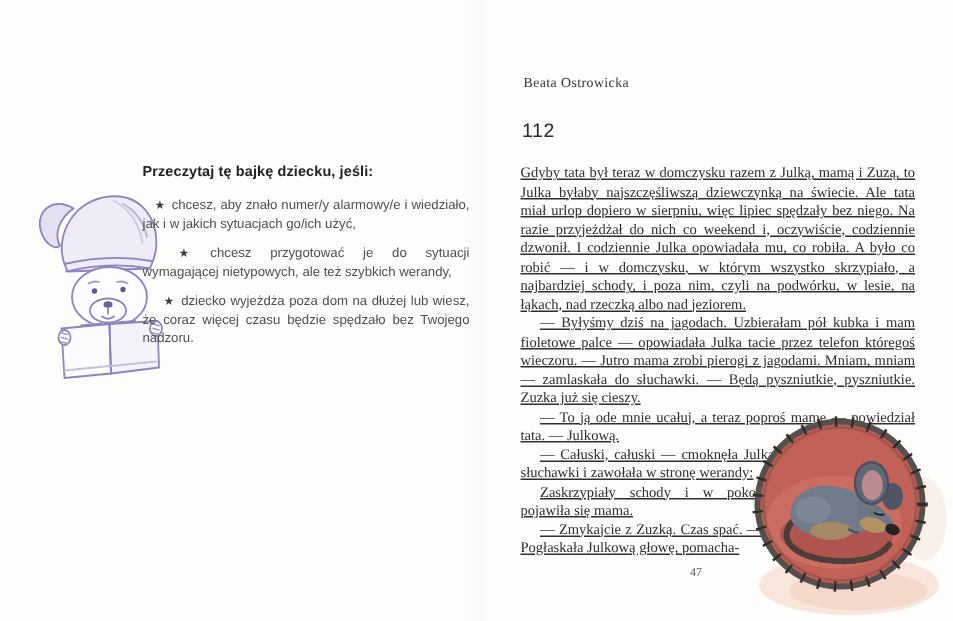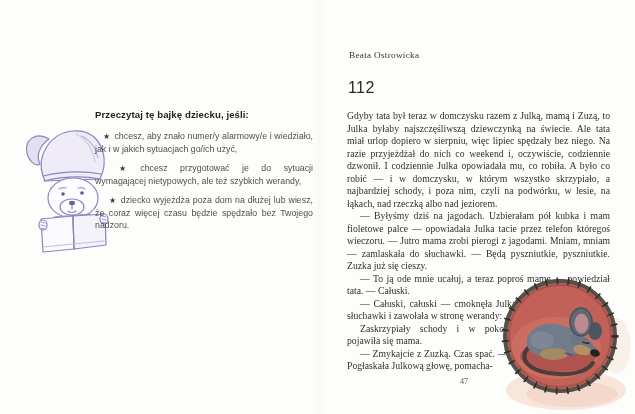--- a/index.html
+++ b/index.html
@@ -26,26 +26,26 @@
   .ind-2{text-indent:24px;}
   .ind-3{text-indent:14px;}
 
   
   .right-author{
     position:absolute;left:349px;top:50px;
     font-family:"Liberation Serif",serif;font-size:9.2px;color:#38332e;letter-spacing:.3px;
   }
   .right-chapter{
     position:absolute;left:348px;top:79px;
-    font-size:16px;color:#2b2826;letter-spacing:.4px;font-weight:500;
+    font-size:13px;color:#2b2826;letter-spacing:.4px;font-weight:500;
   }
   .body-text{
     position:absolute;left:347px;top:110px;width:263px;
     font-family:"Liberation Serif",serif;font-size:9.7px;line-height:12.5px;
-    color:#322e2a;text-align:justify;
+    color:#322e2a;text-align:justify;text-decoration:underline;
   }
   .body-text p{margin:0;}
   .body-text p.indent{text-indent:13px;}
   .wrap-spacer{
     float:right;width:118px;height:118px;margin-right:-6px;
     shape-outside:circle(52% at 62% 50%);
   }
   .mouse-illustration{position:absolute;left:496px;top:274px;width:138px;height:140px;}
   .page-number{
     position:absolute;left:460px;top:377px;
@@ -112,21 +112,21 @@
 
   <div>
 
     <div class="right-author">Beata Ostrowicka</div>
 
     <div class="right-chapter">112</div>
 
     <div class="body-text">
       <p>Gdyby tata był teraz w domczysku razem z Julką, mamą i Zuzą, to Julka byłaby najszczęśliwszą dziewczynką na świecie. Ale tata miał urlop dopiero w sierpniu, więc lipiec spędzały bez niego. Na razie przyjeżdżał do nich co weekend i, oczywiście, codziennie dzwonił. I codziennie Julka opowiadała mu, co robiła. A było co robić — i w domczysku, w którym wszystko skrzypiało, a najbardziej schody, i poza nim, czyli na podwórku, w lesie, na łąkach, nad rzeczką albo nad jeziorem.</p>
       <p class="indent">— Byłyśmy dziś na jagodach. Uzbierałam pół kubka i mam fioletowe palce — opowiadała Julka tacie przez telefon któregoś wieczoru. — Jutro mama zrobi pierogi z jagodami. Mniam, mniam — zamlaskała do słuchawki. — Będą pyszniutkie, pyszniutkie. Zuzka już się cieszy.</p>
-      <p class="indent">— To ją ode mnie ucałuj, a teraz poproś mamę — powiedział tata. — Całuski.</p>
+      <p class="indent">— To ją ode mnie ucałuj, a teraz poproś mamę — powiedział tata. — Julkową.</p>
       <div class="wrap-spacer"></div>
       <p class="indent">— Całuski, całuski — cmoknęła Julka do słuchawki i zawołała w stronę werandy:</p>
       <p class="indent">Zaskrzypiały schody i w pokoju pojawiła się mama.</p>
       <p class="indent">— Zmykajcie z Zuzką. Czas spać. — Pogłaskała Julkową głowę, pomacha-</p>
     </div>
 
     <svg class="mouse-illustration" viewBox="0 0 138 140">
 
       <ellipse cx="70" cy="116" rx="60" ry="20" fill="#f6ddd0" opacity="0.75"></ellipse>
       <ellipse cx="76" cy="120" rx="46" ry="13" fill="#f2cfc0" opacity="0.6"></ellipse>

